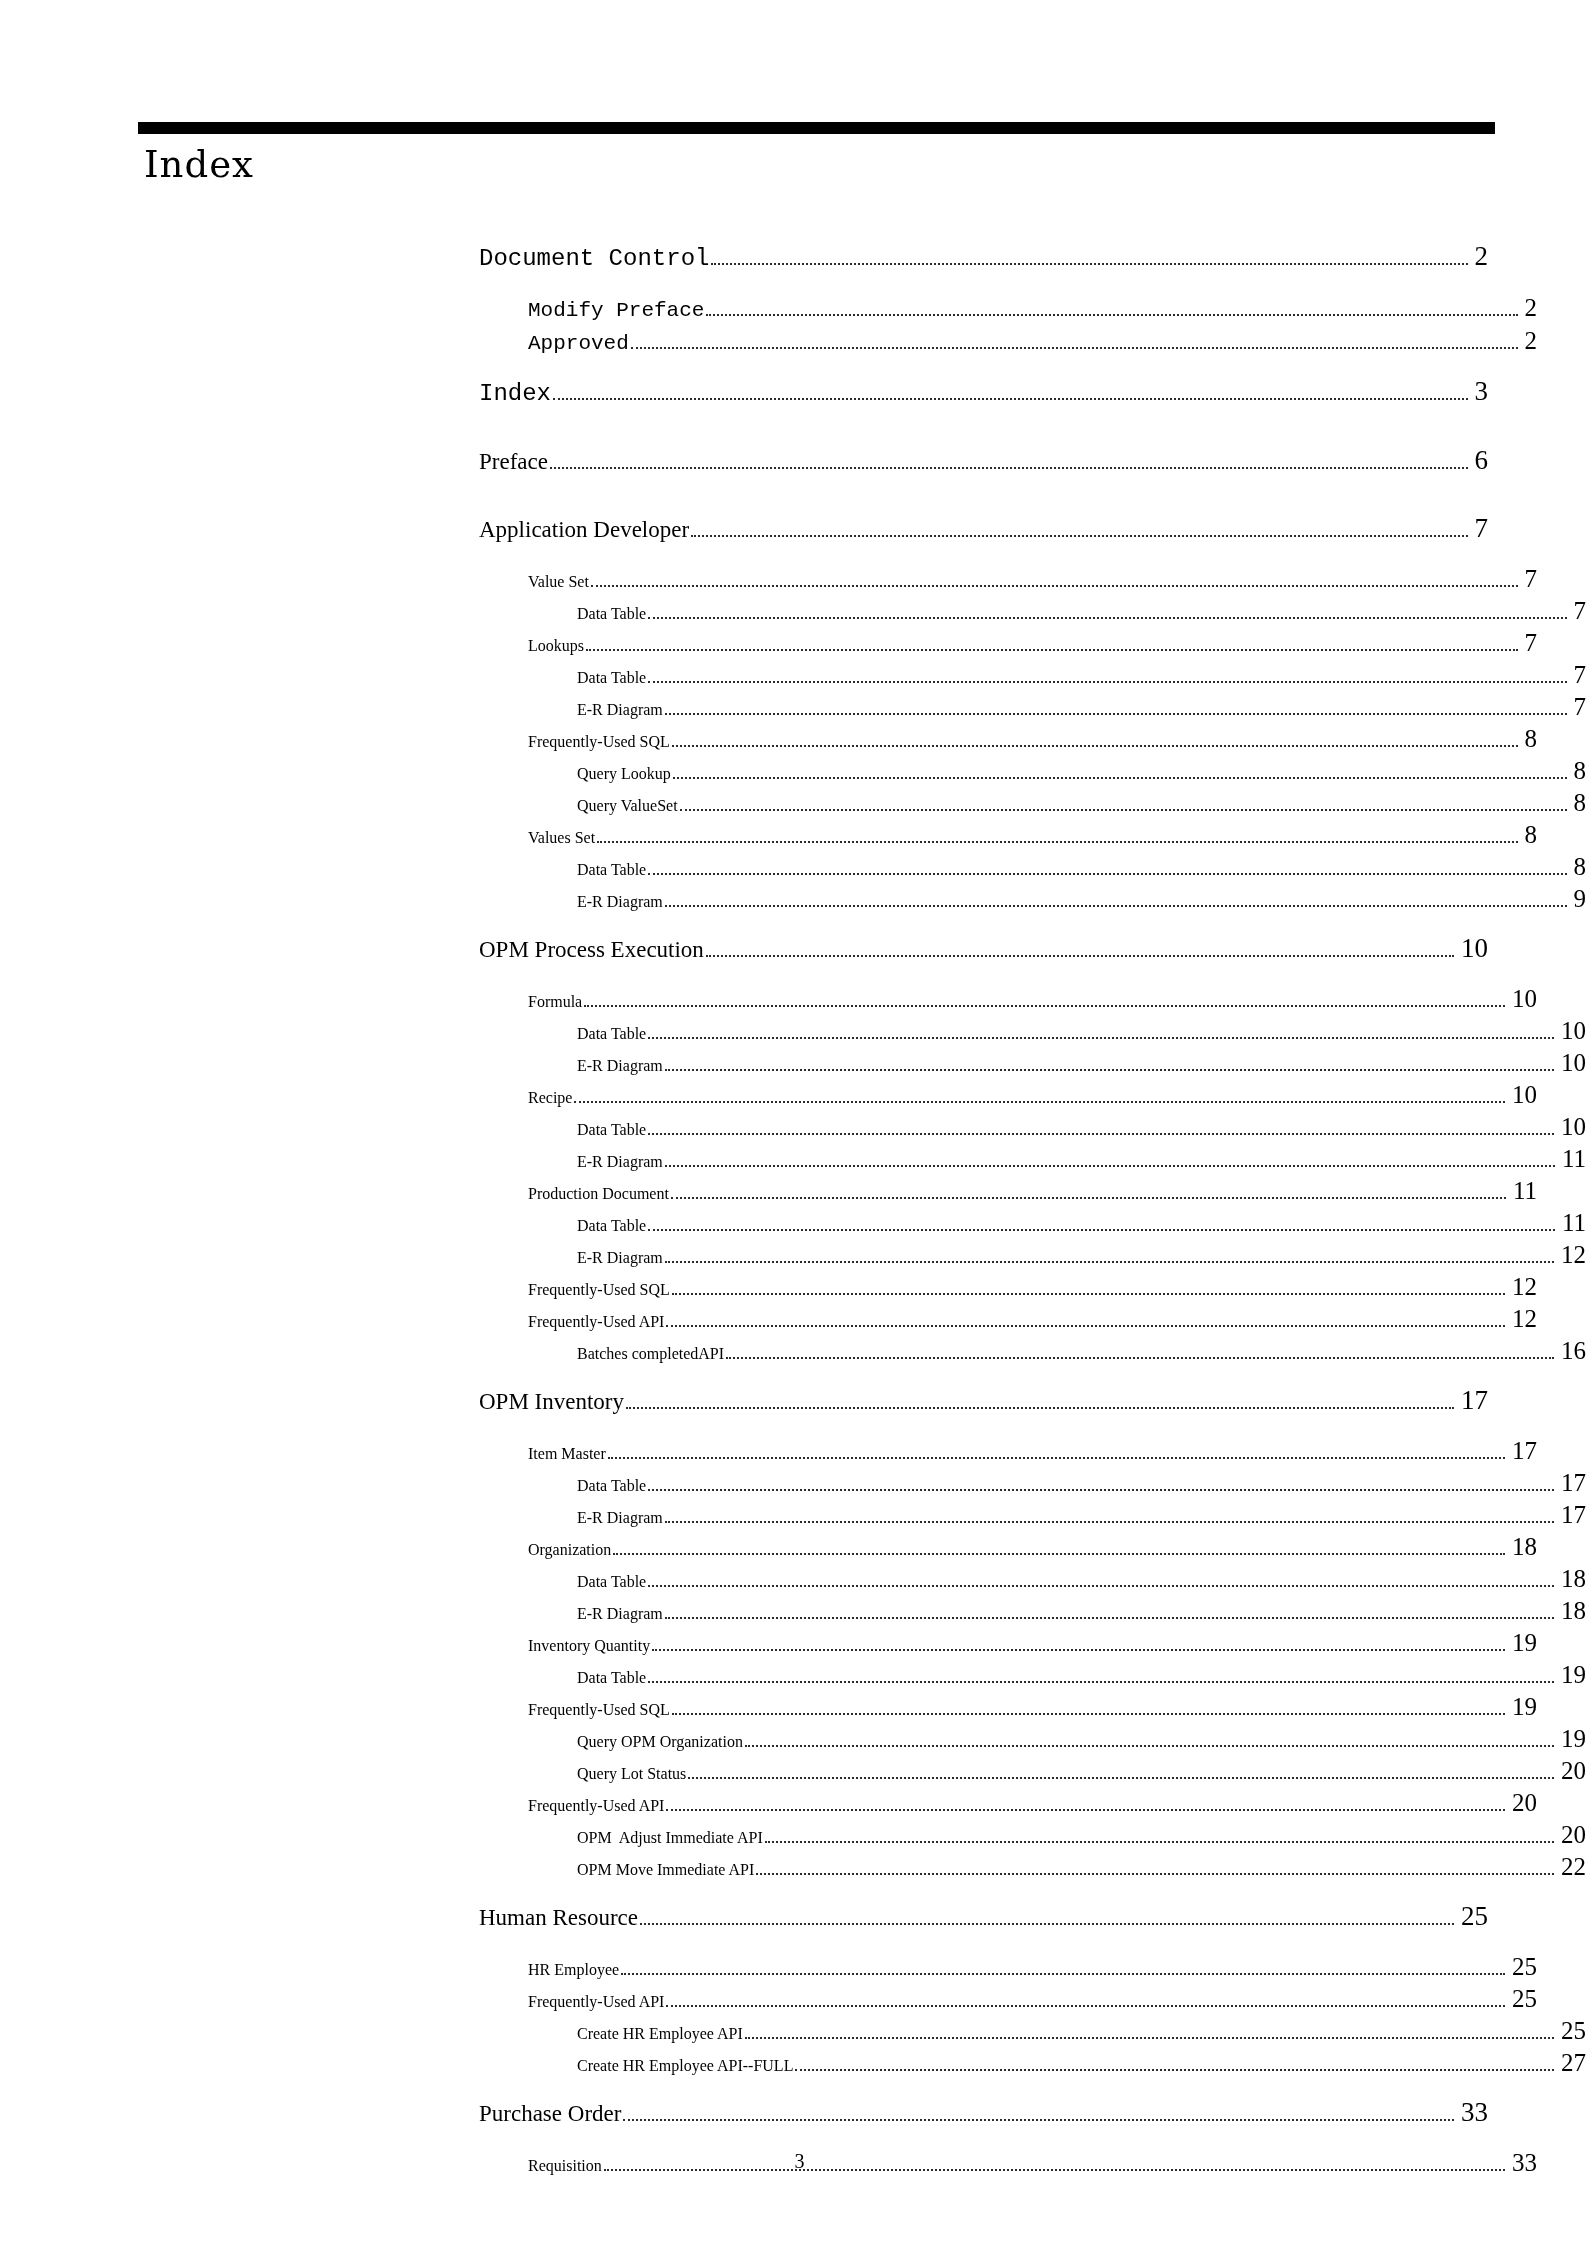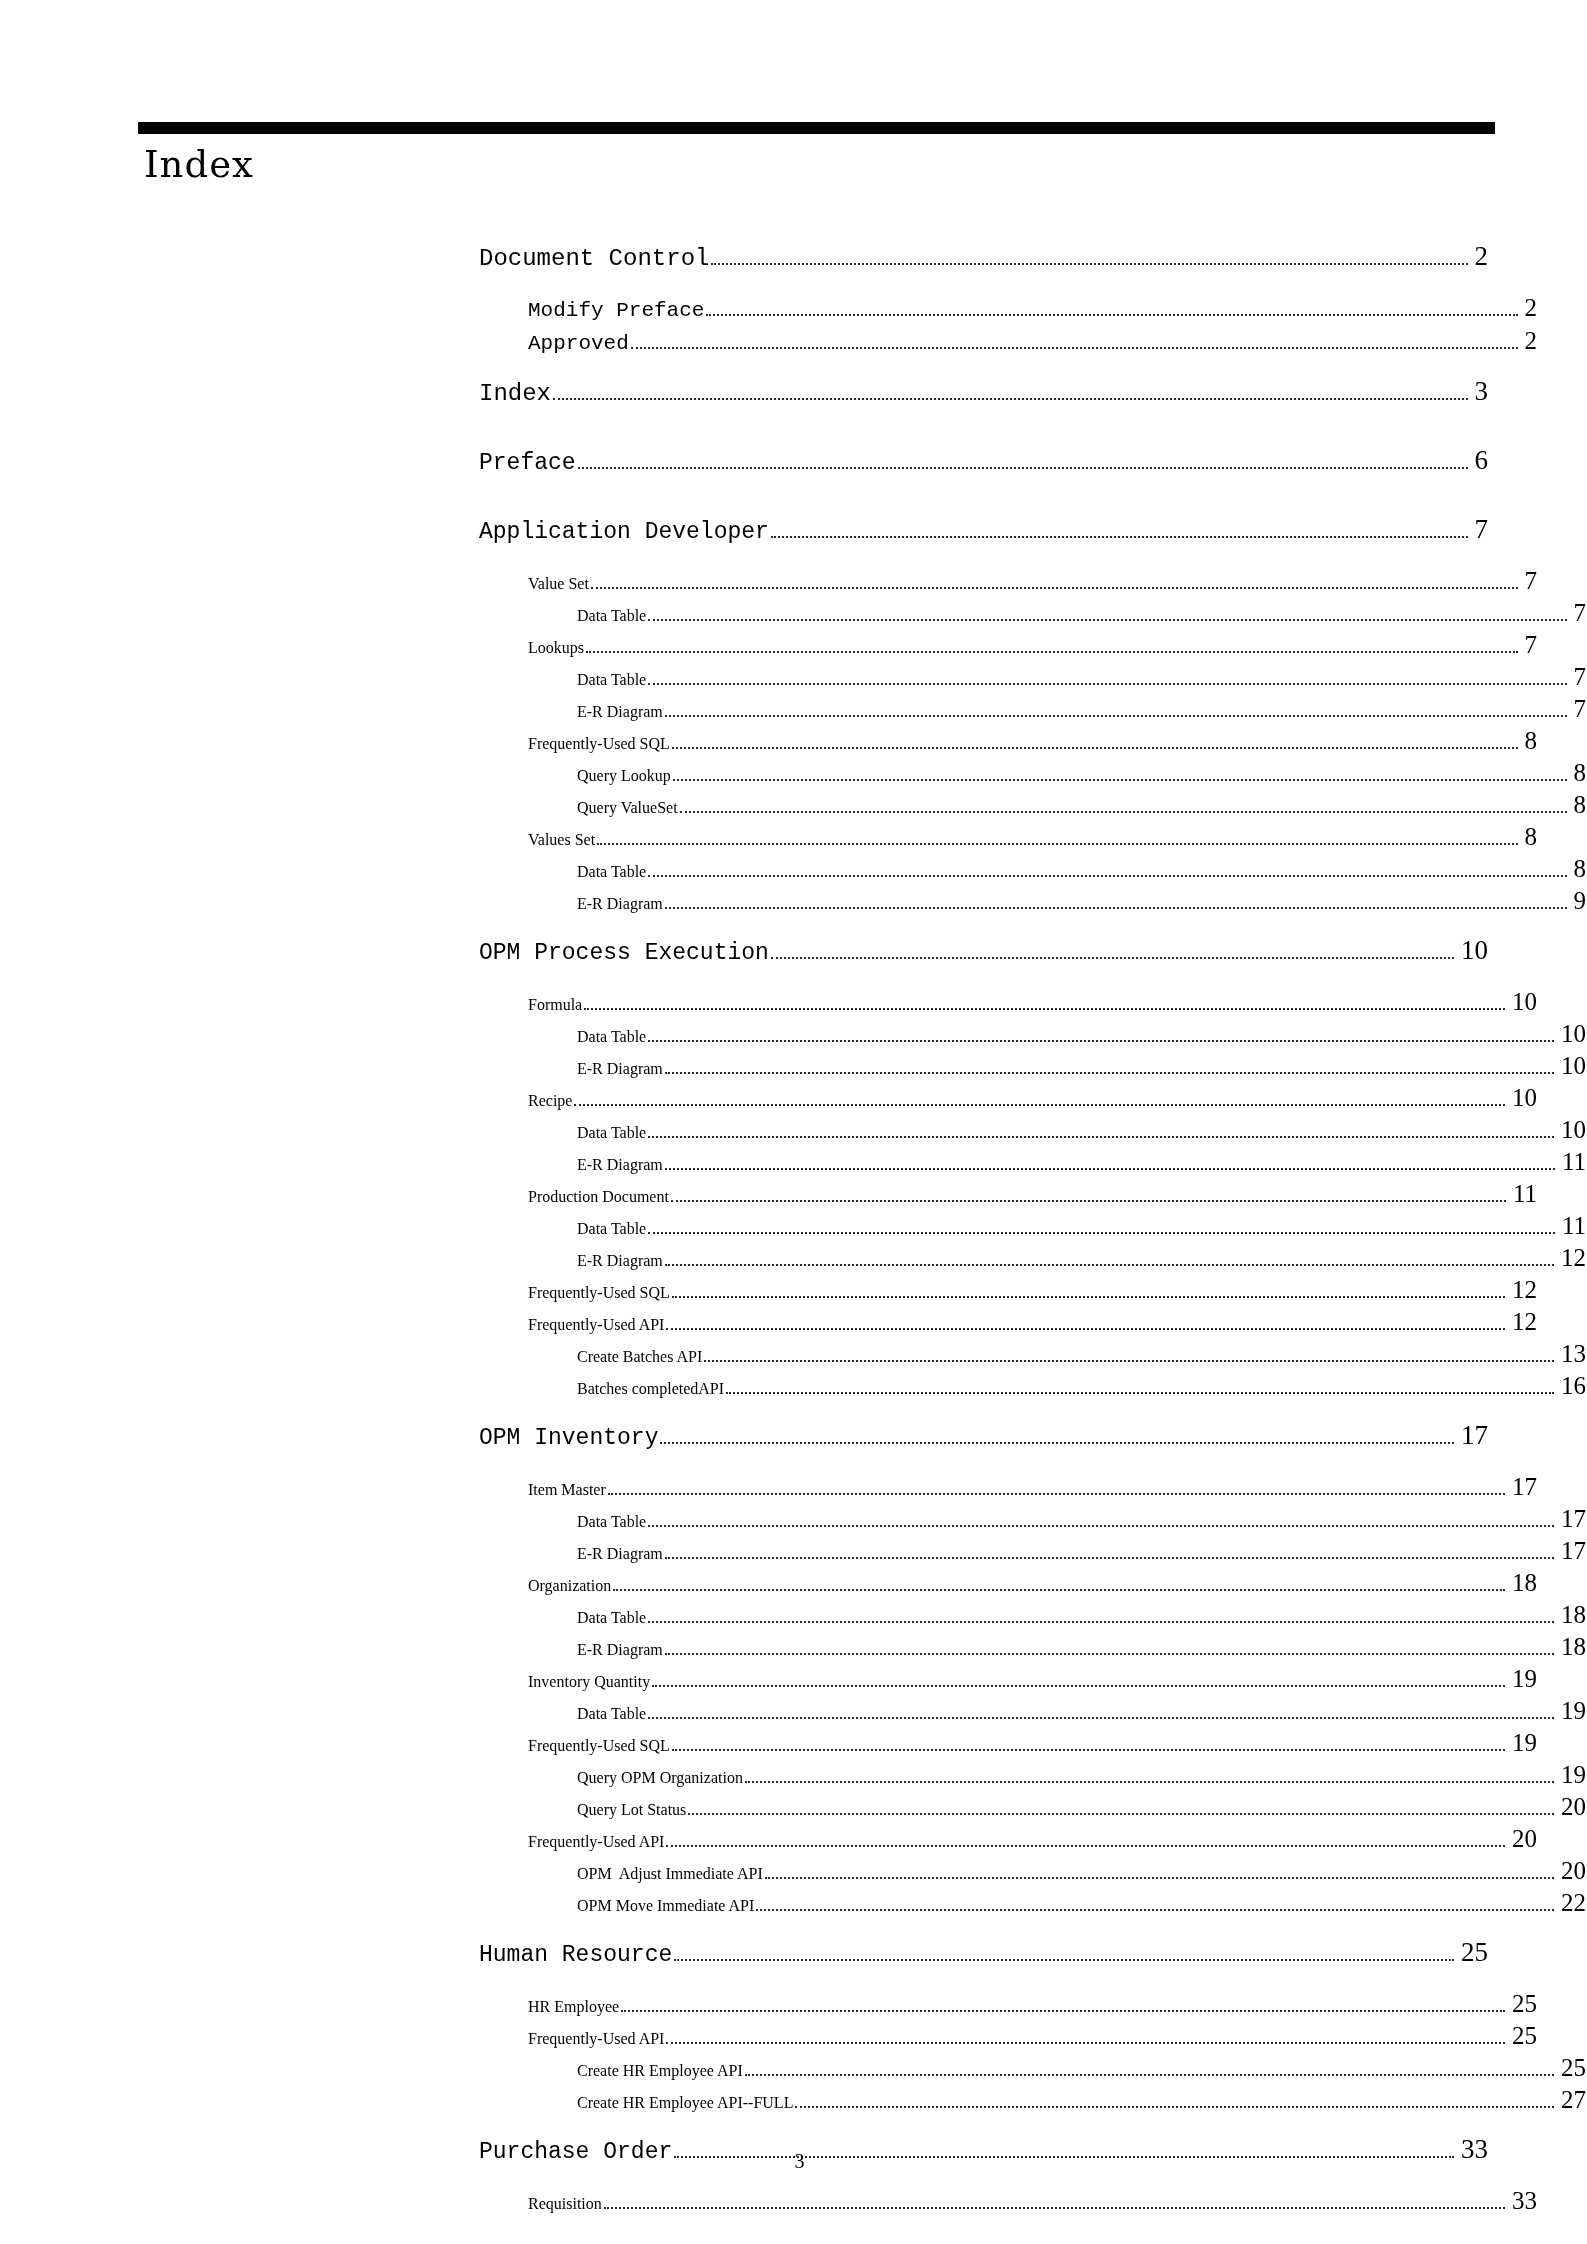--- a/index.html
+++ b/index.html
@@ -57,21 +57,21 @@
   .toc-row.level-2{margin-left:49px;}
   .toc-row.level-3{margin-left:98px;}
 
   
   .toc-row.level-1{margin-top:16px;margin-bottom:18px;}
   .toc-row.level-1:first-child{margin-top:0;}
   .toc-row.level-1 .toc-page-num{font-size:27px;}
 
   
   .toc-row.font-serif .toc-label{font-family:"Liberation Serif","DejaVu Serif",serif;}
-  .toc-row.font-serif.level-1 .toc-label{font-size:23px;line-height:34px;font-family:Liberation Mono, monospace;}
+  .toc-row.font-serif.level-1 .toc-label{font-size:23px;line-height:34px;}
   .toc-row.font-serif.level-2 .toc-label{font-size:16px;line-height:30px;}
   .toc-row.font-serif.level-3 .toc-label{font-size:16px;line-height:30px;}
 
   
   .toc-row.font-mono .toc-label{font-family:"Liberation Mono","DejaVu Sans Mono",monospace;}
   .toc-row.font-mono.level-1 .toc-label{font-size:24px;line-height:34px;}
   .toc-row.font-mono.level-2 .toc-label{font-size:21px;line-height:33px;}
 
   .footer-page-number{
     position:absolute;left:0;top:2150px;width:100%;
@@ -227,25 +227,20 @@
         <span class="toc-label">Frequently-Used SQL</span>
         <span class="toc-leader"></span>
         <span class="toc-page-num">12</span>
       </div>
       <div class="toc-row level-2 font-serif">
         <span class="toc-label">Frequently-Used API</span>
         <span class="toc-leader"></span>
         <span class="toc-page-num">12</span>
       </div>
       <div class="toc-row level-3 font-serif">
-        <span class="toc-label">Create Batches API</span>
-        <span class="toc-leader"></span>
-        <span class="toc-page-num">13</span>
-      </div>
-      <div class="toc-row level-3 font-serif">
         <span class="toc-label">Batches completedAPI</span>
         <span class="toc-leader"></span>
         <span class="toc-page-num">16</span>
       </div>
       <div class="toc-row level-1 font-serif">
         <span class="toc-label">OPM Inventory</span>
         <span class="toc-leader"></span>
         <span class="toc-page-num">17</span>
       </div>
       <div class="toc-row level-2 font-serif">

